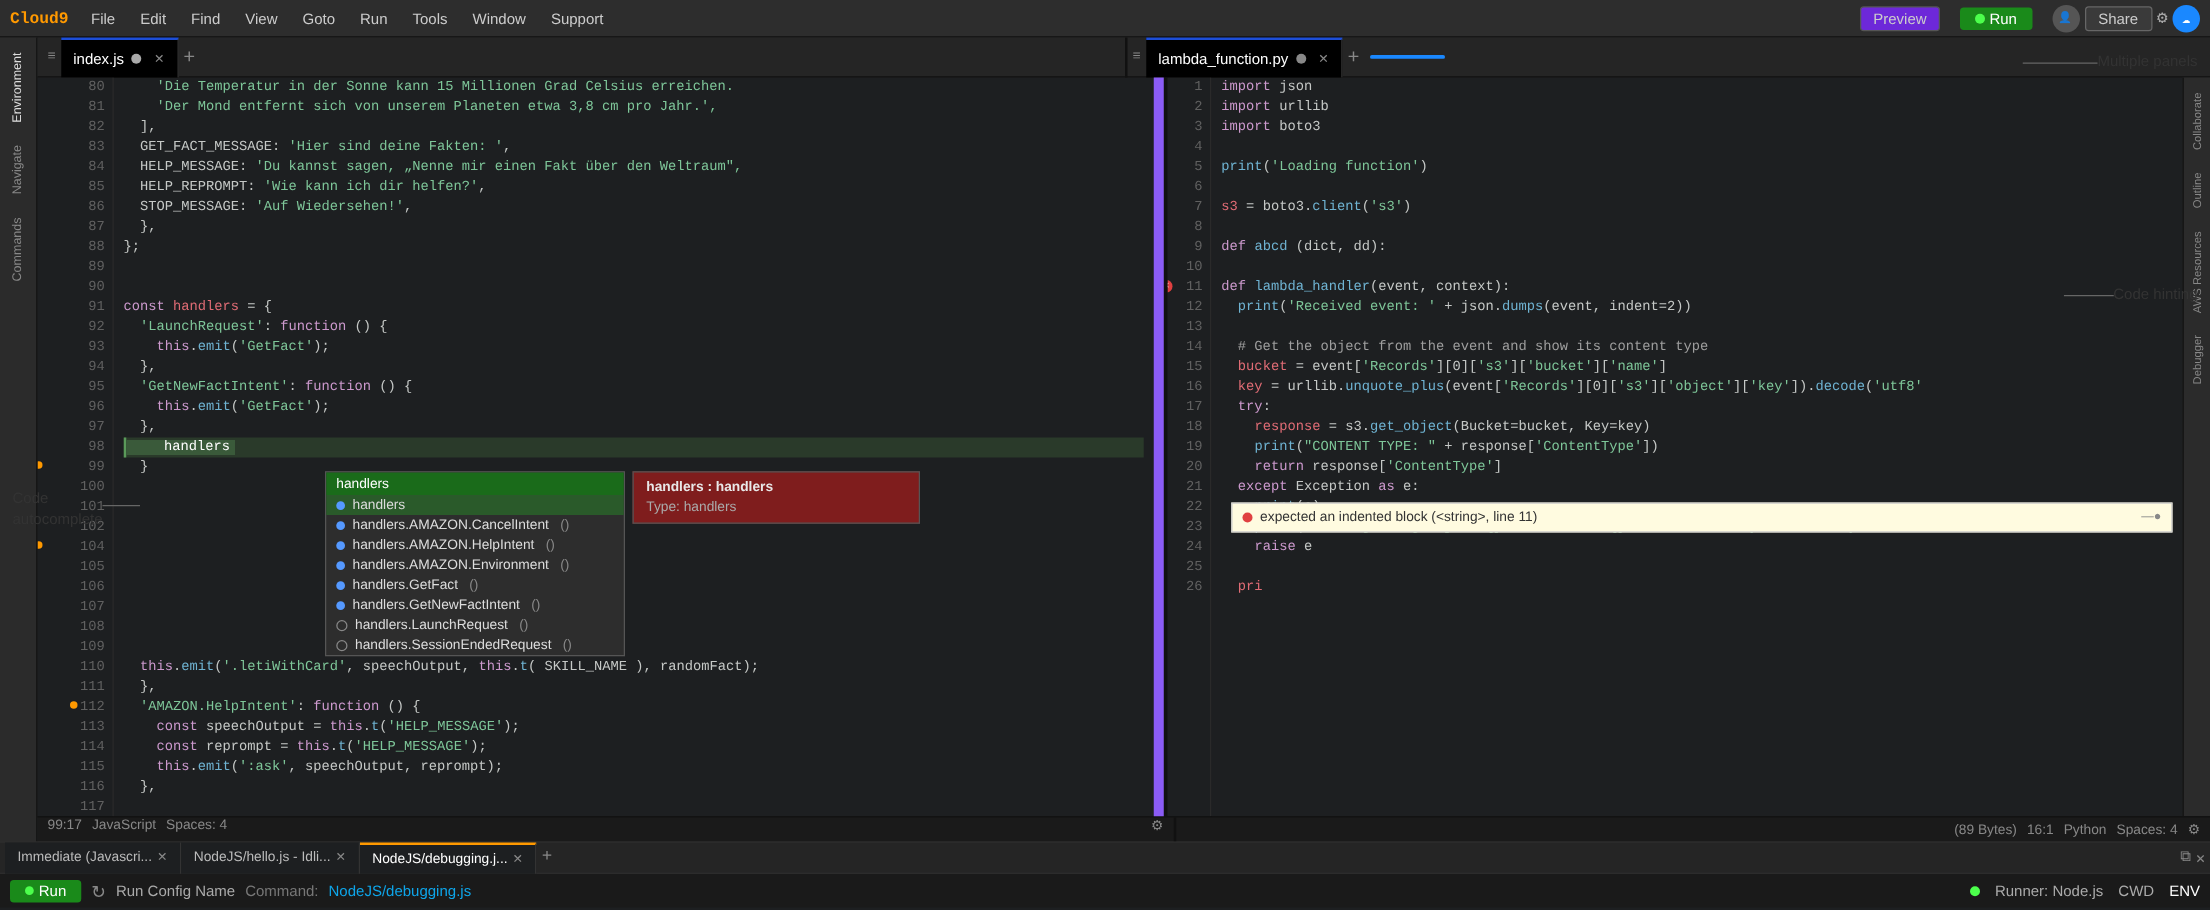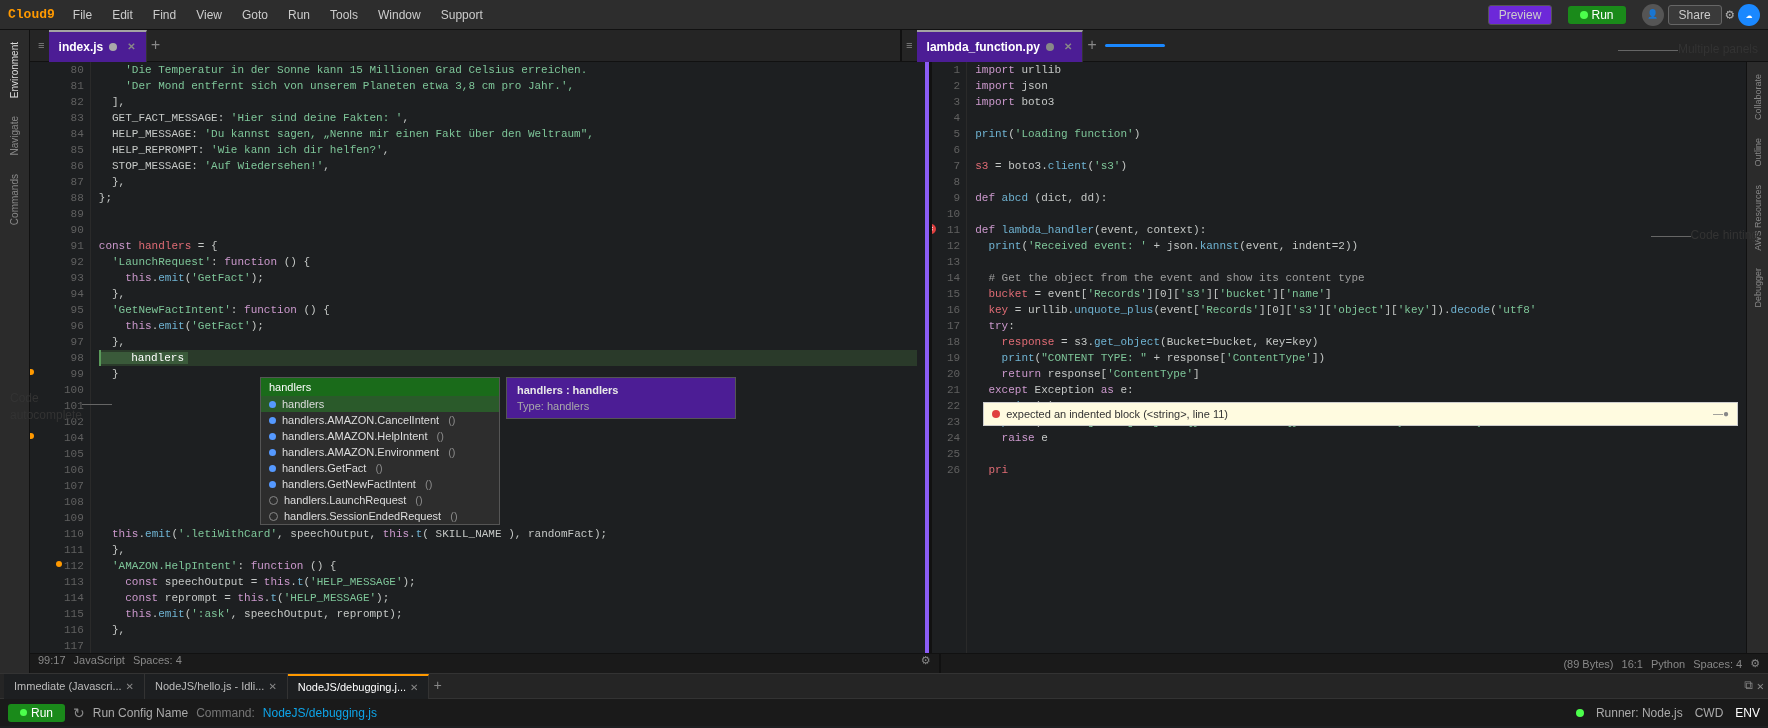--- a/index.html
+++ b/index.html
@@ -42,21 +42,21 @@
     }
     .tab-bar-left { display: flex; align-items: center; flex: 1; }
     .tab-bar-right { display: flex; align-items: center; flex: 1; border-left: 2px solid #111; }
 
     .tab-icon { color: #888; font-size: 11px; margin: 0 4px; cursor: pointer; }
     .tab {
       display: flex; align-items: center; height: 32px; padding: 0 10px;
       background: #1d1f21; border-right: 1px solid #333; color: #bbb; font-size: 12px;
       font-family: Arial, sans-serif; cursor: pointer; gap: 6px; min-width: 80px;
     }
-    .tab.active { background: #4c1d95; border-top: 2px solid #a3a3a3; color: #fff; font-weight: bold; }
+    .tab.active { background: #000000; border-top: 2px solid #1d4ed8; color: #fff; }
     .tab-dot { width: 8px; height: 8px; background: #888; border-radius: 50%; }
     .tab-close { color: #888; font-size: 10px; margin-left: 4px; }
     .tab-add { color: #888; font-size: 16px; margin-left: 4px; cursor: pointer; }
     .tab-progress { flex: 0 0 60px; height: 3px; background: #1a88ff; border-radius: 2px; margin: 0 8px; }
 
     
     .panels-container { display: flex; flex: 1; min-height: 0; }
 
     .code-panel { flex: 1; display: flex; min-width: 0; overflow: hidden; position: relative; }
     .line-numbers {
@@ -104,21 +104,21 @@
     .ac-item {
       display: flex; align-items: center; padding: 2px 8px; color: #ddd;
       cursor: pointer; gap: 6px; font-family: Arial, sans-serif;
     }
     .ac-dot { width: 7px; height: 7px; background: #5599ff; border-radius: 50%; flex-shrink: 0; }
     .ac-circle { width: 9px; height: 9px; border: 1.5px solid #888; border-radius: 50%; flex-shrink: 0; }
 
     
     .ac-info-panel {
       position: absolute; top: 315px; left: 476px;
-      background: #4c1d95; border: 1px solid #555; z-index: 20;
+      background: #7f1d1d; border: 1px solid #555; z-index: 20;
       min-width: 230px; padding: 6px 10px; font-size: 11px; font-family: Arial, sans-serif; color: #ddd;
     }
     .ac-info-name { font-weight: bold; color: #e8e8e8; }
     .ac-info-type { color: #aaa; margin-top: 4px; }
 
     
     .bottom-tabs {
       display: flex; align-items: center; background: #252525; height: 25px;
       border-top: 1px solid #333; padding-left: 4px;
     }
@@ -210,21 +210,21 @@
           <span class="tab-dot"></span>
           <span class="tab-close">✕</span>
         </div>
         <span class="tab-add">+</span>
         <div class="tab-progress"></div>
       </div>
     </div>
 
     <div class="panels-container">
 
-      <div class="code-panel" style="flex: 1.1; border-right: 4px solid #8b5cf6; position:relative;">
+      <div class="code-panel" style="flex: 1.1; border-right: 8px solid #8b5cf6; position:relative;">
         <div class="line-numbers">
           <div class="line-num">80</div>
           <div class="line-num">81</div>
           <div class="line-num">82</div>
           <div class="line-num">83</div>
           <div class="line-num">84</div>
           <div class="line-num">85</div>
           <div class="line-num">86</div>
           <div class="line-num">87</div>
           <div class="line-num">88</div>
@@ -386,40 +386,40 @@
           <div class="line-num">19</div>
           <div class="line-num">20</div>
           <div class="line-num">21</div>
           <div class="line-num">22</div>
           <div class="line-num">23</div>
           <div class="line-num">24</div>
           <div class="line-num">25</div>
           <div class="line-num">26</div>
         </div>
         <div class="code-content">
+          <div class="code-line"><span class="kw">import</span><span class="op"> json</span></div>
           <div class="code-line"><span class="kw">import</span><span class="op"> urllib</span></div>
-          <div class="code-line"><span class="kw">import</span><span class="op"> json</span></div>
           <div class="code-line"><span class="kw">import</span><span class="op"> boto3</span></div>
           <div class="code-line"></div>
           <div class="code-line"><span class="fn">print</span><span class="op">(</span><span class="str">'Loading function'</span><span class="op">)</span></div>
           <div class="code-line"></div>
           <div class="code-line"><span class="var">s3</span><span class="op"> = boto3.</span><span class="fn">client</span><span class="op">(</span><span class="str">'s3'</span><span class="op">)</span></div>
           <div class="code-line"></div>
           <div class="code-line"><span class="kw">def</span><span class="op"> </span><span class="fn">abcd</span><span class="op"> (dict, dd):</span></div>
           <div class="code-line"></div>
           <div class="code-line"><span class="kw">def</span><span class="op"> </span><span class="fn">lambda_handler</span><span class="op">(event, context):</span></div>
 
           <div style="position:relative;">
             <div class="error-popup">
               <span class="error-dot"></span>
               <span>expected an indented block (&lt;string&gt;, line 11)</span>
               <span style="margin-left:auto; color:#888; font-size:10px;">—●</span>
             </div>
           </div>
-          <div class="code-line"><span class="op">&nbsp;&nbsp;</span><span class="fn">print</span><span class="op">(</span><span class="str">'Received event: '</span><span class="op"> + json.</span><span class="fn">kannst</span><span class="op">(event, indent=2))</span></div>
+          <div class="code-line"><span class="op">&nbsp;&nbsp;</span><span class="fn">print</span><span class="op">(</span><span class="str">'Received event: '</span><span class="op"> + json.</span><span class="fn">dumps</span><span class="op">(event, indent=2))</span></div>
           <div class="code-line"></div>
           <div class="code-line"><span class="cm">&nbsp;&nbsp;# Get the object from the event and show its content type</span></div>
           <div class="code-line"><span class="op">&nbsp;&nbsp;</span><span class="var">bucket</span><span class="op"> = event[</span><span class="str">'Records'</span><span class="op">][0][</span><span class="str">'s3'</span><span class="op">][</span><span class="str">'bucket'</span><span class="op">][</span><span class="str">'name'</span><span class="op">]</span></div>
           <div class="code-line"><span class="op">&nbsp;&nbsp;</span><span class="var">key</span><span class="op"> = urllib.</span><span class="fn">unquote_plus</span><span class="op">(event[</span><span class="str">'Records'</span><span class="op">][0][</span><span class="str">'s3'</span><span class="op">][</span><span class="str">'object'</span><span class="op">][</span><span class="str">'key'</span><span class="op">]).</span><span class="fn">decode</span><span class="op">(</span><span class="str">'utf8'</span></div>
           <div class="code-line"><span class="op">&nbsp;&nbsp;</span><span class="kw">try</span><span class="op">:</span></div>
           <div class="code-line"><span class="op">&nbsp;&nbsp;&nbsp;&nbsp;</span><span class="var">response</span><span class="op"> = s3.</span><span class="fn">get_object</span><span class="op">(Bucket=bucket, Key=key)</span></div>
           <div class="code-line"><span class="op">&nbsp;&nbsp;&nbsp;&nbsp;</span><span class="fn">print</span><span class="op">(</span><span class="str">"CONTENT TYPE: "</span><span class="op"> + response[</span><span class="str">'ContentType'</span><span class="op">])</span></div>
           <div class="code-line"><span class="op">&nbsp;&nbsp;&nbsp;&nbsp;</span><span class="kw">return</span><span class="op"> response[</span><span class="str">'ContentType'</span><span class="op">]</span></div>
           <div class="code-line"><span class="op">&nbsp;&nbsp;</span><span class="kw">except</span><span class="op"> Exception </span><span class="kw">as</span><span class="op"> e:</span></div>
           <div class="code-line"><span class="op">&nbsp;&nbsp;&nbsp;&nbsp;</span><span class="fn">print</span><span class="op">(e)</span></div>

